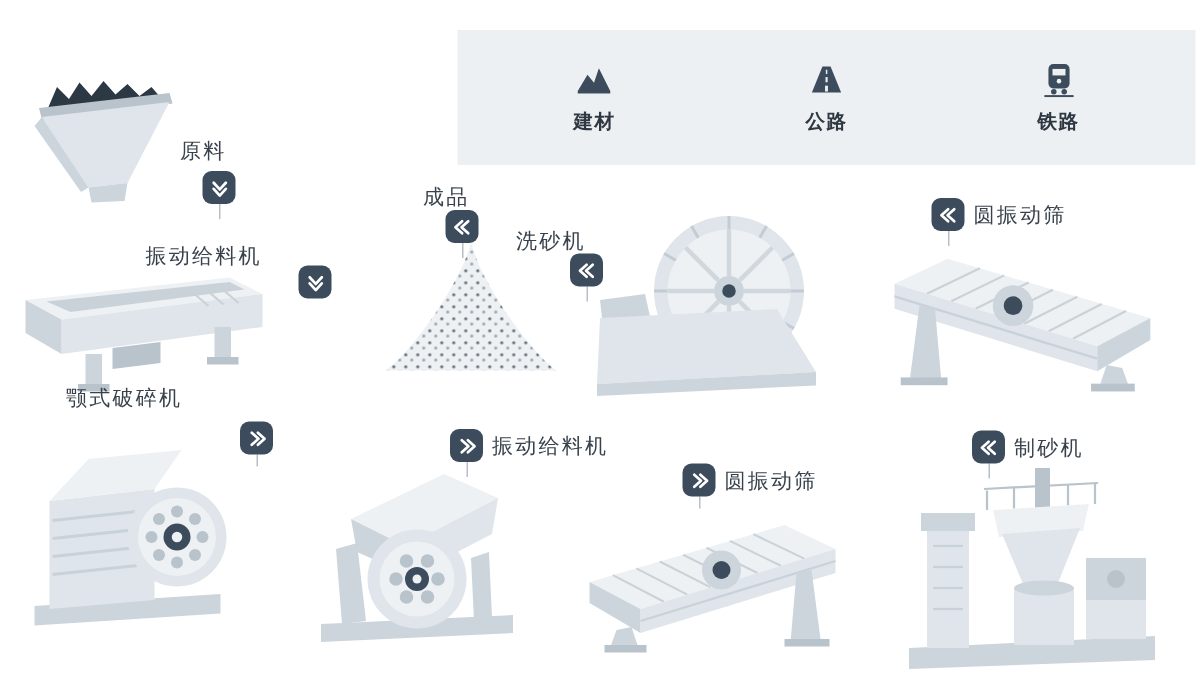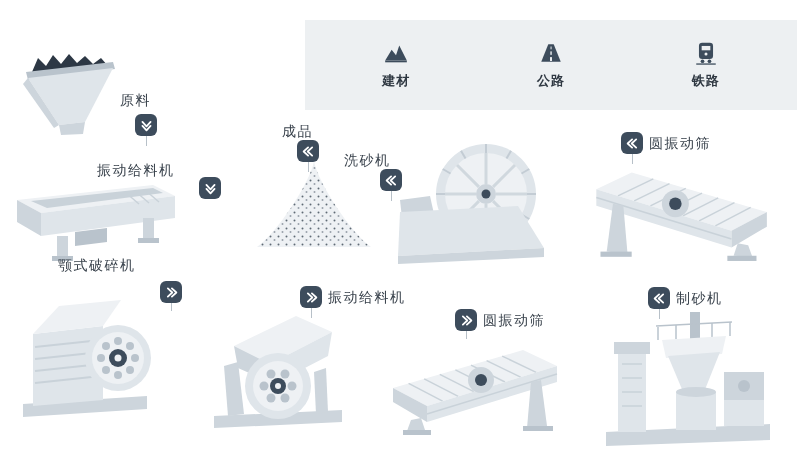--- a/index.html
+++ b/index.html
@@ -272,21 +272,21 @@
   </div>
 
   <div class="label" style="left:97px; top:162px;">振动给料机</div>
   <div class="badge" style="left:199px; top:177px;" data-dir="down">
     <svg viewBox="0 0 16 16" fill="none" stroke="#ffffff" stroke-width="2.2" stroke-linecap="round" stroke-linejoin="round">
       <path d="M3.5,3 L9,8 L3.5,13"></path>
         <path d="M8.5,3 L14,8 L8.5,13"></path>
     </svg>
   </div>
 
-  <div class="label" style="left:58px; top:257px;text-align:right;">颚式破碎机</div>
+  <div class="label" style="left:44px; top:257px;text-align:right;">颚式破碎机</div>
   <div class="badge" style="left:160px; top:281px;" data-dir="right">
     <svg viewBox="0 0 16 16" fill="none" stroke="#ffffff" stroke-width="2.2" stroke-linecap="round" stroke-linejoin="round">
       <path d="M3.5,3 L9,8 L3.5,13"></path>
         <path d="M8.5,3 L14,8 L8.5,13"></path>
     </svg>
   </div>
 
   <div class="badge" style="left:300px; top:286px;" data-dir="right">
     <svg viewBox="0 0 16 16" fill="none" stroke="#ffffff" stroke-width="2.2" stroke-linecap="round" stroke-linejoin="round">
       <path d="M3.5,3 L9,8 L3.5,13"></path>

